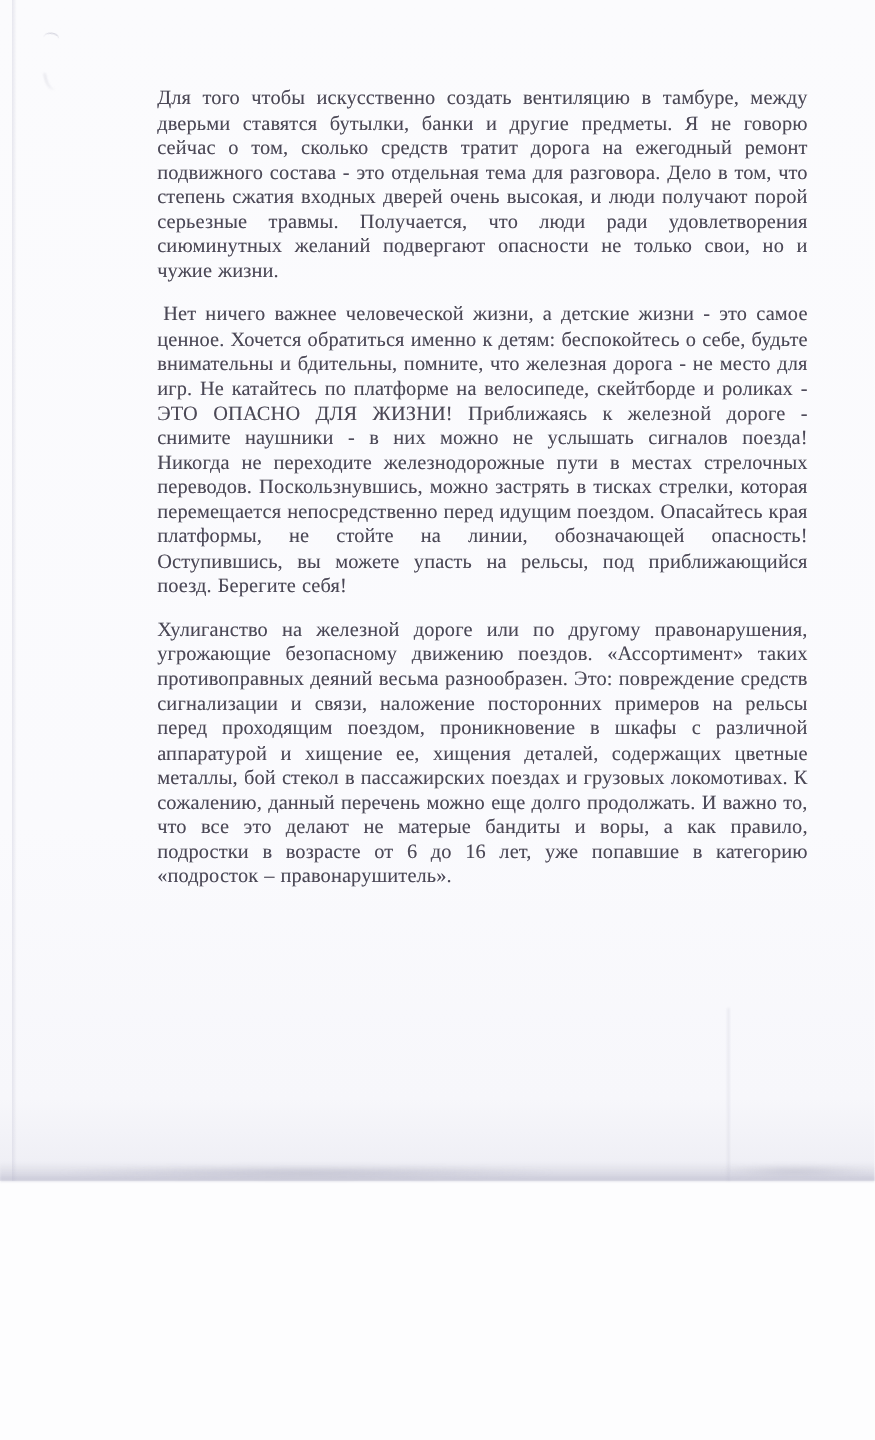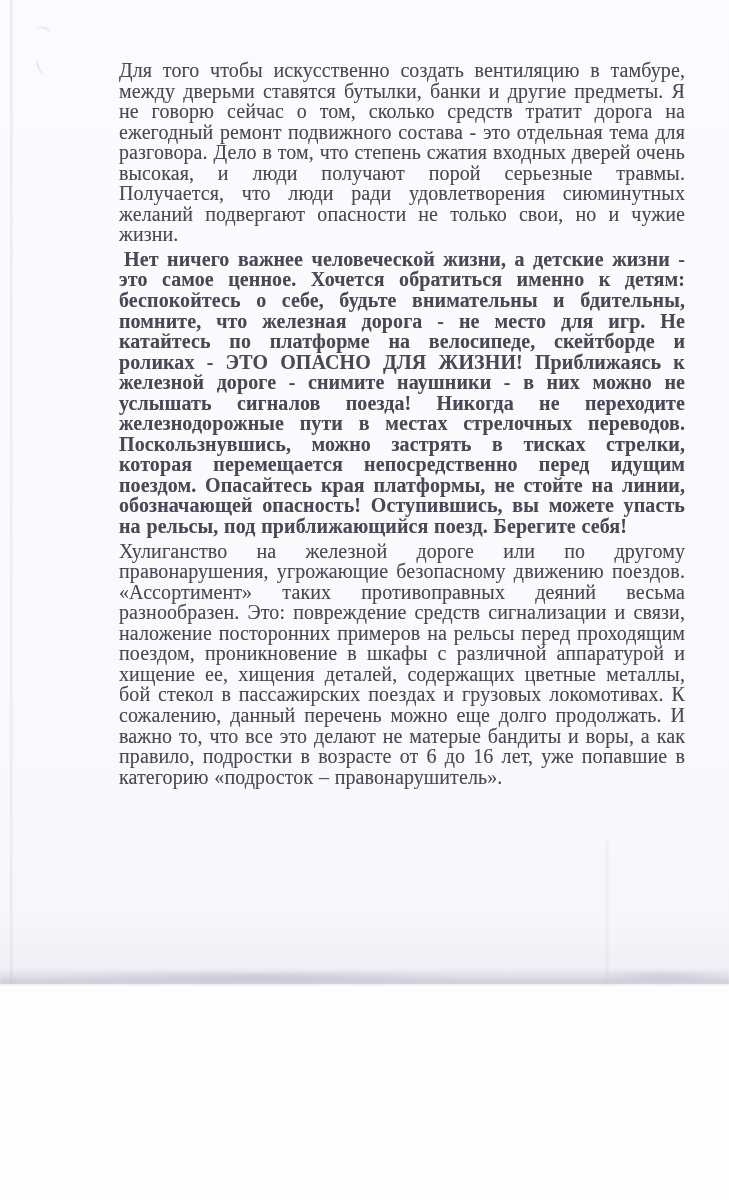--- a/index.html
+++ b/index.html
@@ -116,34 +116,33 @@
     filter: blur(1px);
   }
   
   .text-block {
     position: absolute;
     left: 115px;
     top: 56px;
     width: 574px;
   }
   .text-block p {
-    margin: 4px;
+    margin: 16px;
     padding: 0;
-    font-size: 20px;
+    font-size: 17px;
     line-height: 20.55px;
     color: #4b4856;
     text-align: justify;
     text-align-last: left;
     letter-spacing: 0.1px;
     word-spacing: 0.6px;
     text-shadow: 0 0 0.5px rgba(75, 72, 86, 0.35);
   }
   .text-block p.small-indent {
     text-indent: 5px;
-    font-weight: bold;
   }
 </style>
 </head>
 <body>
 
 <div class="scan-page">
   <div class="left-edge-shadow"></div>
   <div class="corner-mark corner-mark-a"></div>
   <div class="corner-mark corner-mark-b"></div>
   <div class="vertical-streak"></div>

